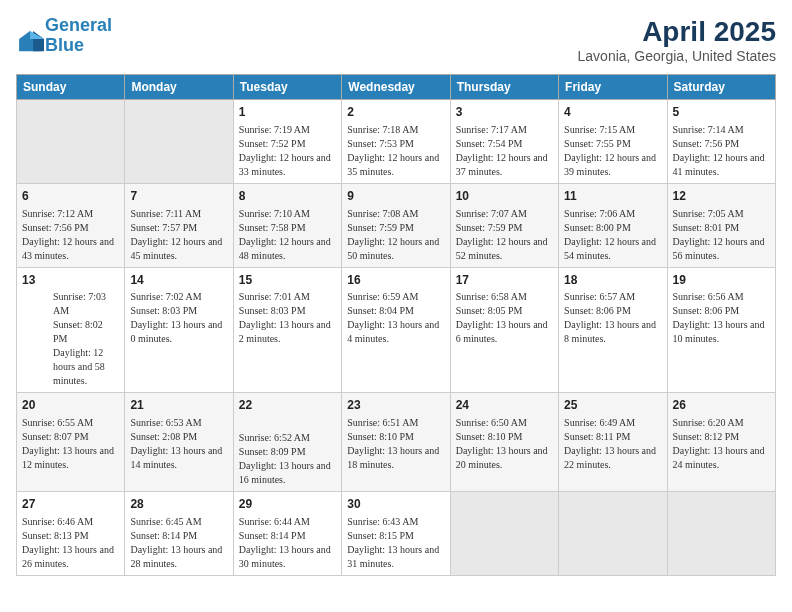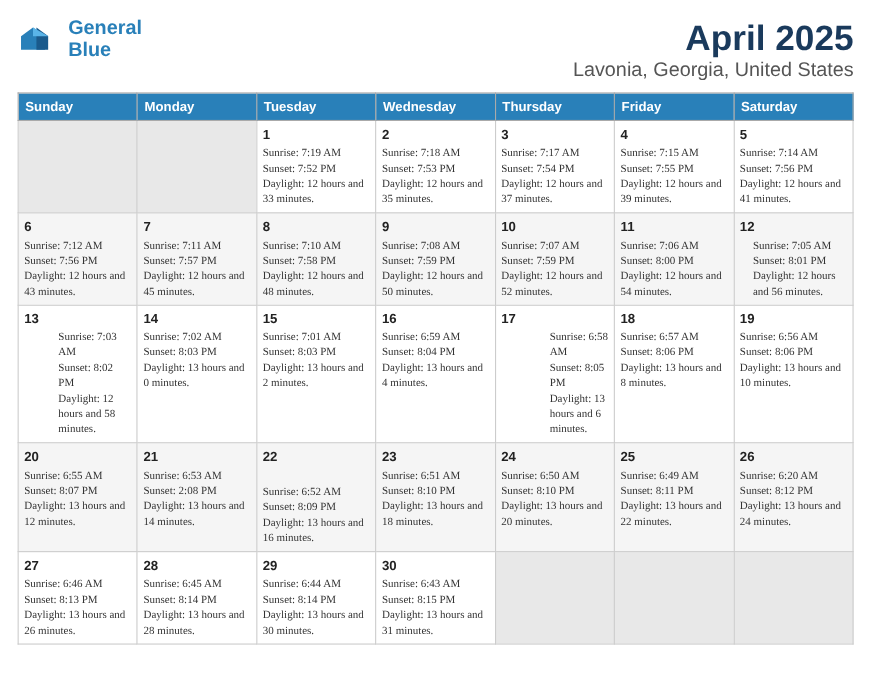--- a/index.html
+++ b/index.html
@@ -11,46 +11,46 @@
       padding: 16px;
     }
     .header {
       display: flex;
       justify-content: space-between;
       align-items: flex-start;
       margin-bottom: 10px;
     }
     .logo {
       display: flex;
-      align-items: center;
-      gap: 18px;
+      align-items: flex-end;
+      gap: 1px;
     }
     .logo-text {
       font-size: 18px;
       font-weight: bold;
       color: #1a3a5c;
       line-height: 1.1;
     }
     .logo-text span {
       color: #2980b9;
     }
     .logo-icon {
       width: 28px;
       height: 28px;
     }
     .title-block {
       text-align: right;
     }
     .title-block h1 {
-      font-size: 32px;
+      font-size: 28px;
       font-weight: bold;
       color: #1a3a5c;
     }
     .title-block h2 {
-      font-size: 18px;
+      font-size: 14px;
       color: #555;
       font-weight: normal;
     }
     table {
       width: 100%;
       border-collapse: collapse;
       font-size: 11px;
     }
     thead tr th {
       background-color: #2980b9;
@@ -190,21 +190,21 @@
 Daylight: 12 hours and 52 minutes.</div>
         </td>
         <td>
           <span class="day-num">11</span>
           <div class="day-info" style="white-space: pre-line;">Sunrise: 7:06 AM
 Sunset: 8:00 PM
 Daylight: 12 hours and 54 minutes.</div>
         </td>
         <td>
           <span class="day-num">12</span>
-          <div class="day-info" style="white-space: pre-line; margin-left: 12px;">Sunrise: 7:05 AM
+          <div class="day-info" style="white-space: pre-line;">Sunrise: 7:05 AM
 Sunset: 8:01 PM
 Daylight: 12 hours and 56 minutes.</div>
         </td>
       </tr>
       <tr>
         <td>
           <span class="day-num">13</span>
           <div class="day-info" style="white-space: pre-line; margin-left: 31px;">Sunrise: 7:03 AM
 Sunset: 8:02 PM
 Daylight: 12 hours and 58 minutes.</div>
@@ -222,21 +222,21 @@
 Daylight: 13 hours and 2 minutes.</div>
         </td>
         <td>
           <span class="day-num">16</span>
           <div class="day-info" style="white-space: pre-line;">Sunrise: 6:59 AM
 Sunset: 8:04 PM
 Daylight: 13 hours and 4 minutes.</div>
         </td>
         <td>
           <span class="day-num">17</span>
-          <div class="day-info" style="white-space: pre-line; margin-left: 44px;">Sunrise: 6:58 AM
+          <div class="day-info" style="white-space: pre-line;">Sunrise: 6:58 AM
 Sunset: 8:05 PM
 Daylight: 13 hours and 6 minutes.</div>
         </td>
         <td>
           <span class="day-num">18</span>
           <div class="day-info" style="white-space: pre-line;">Sunrise: 6:57 AM
 Sunset: 8:06 PM
 Daylight: 13 hours and 8 minutes.</div>
         </td>
         <td>

